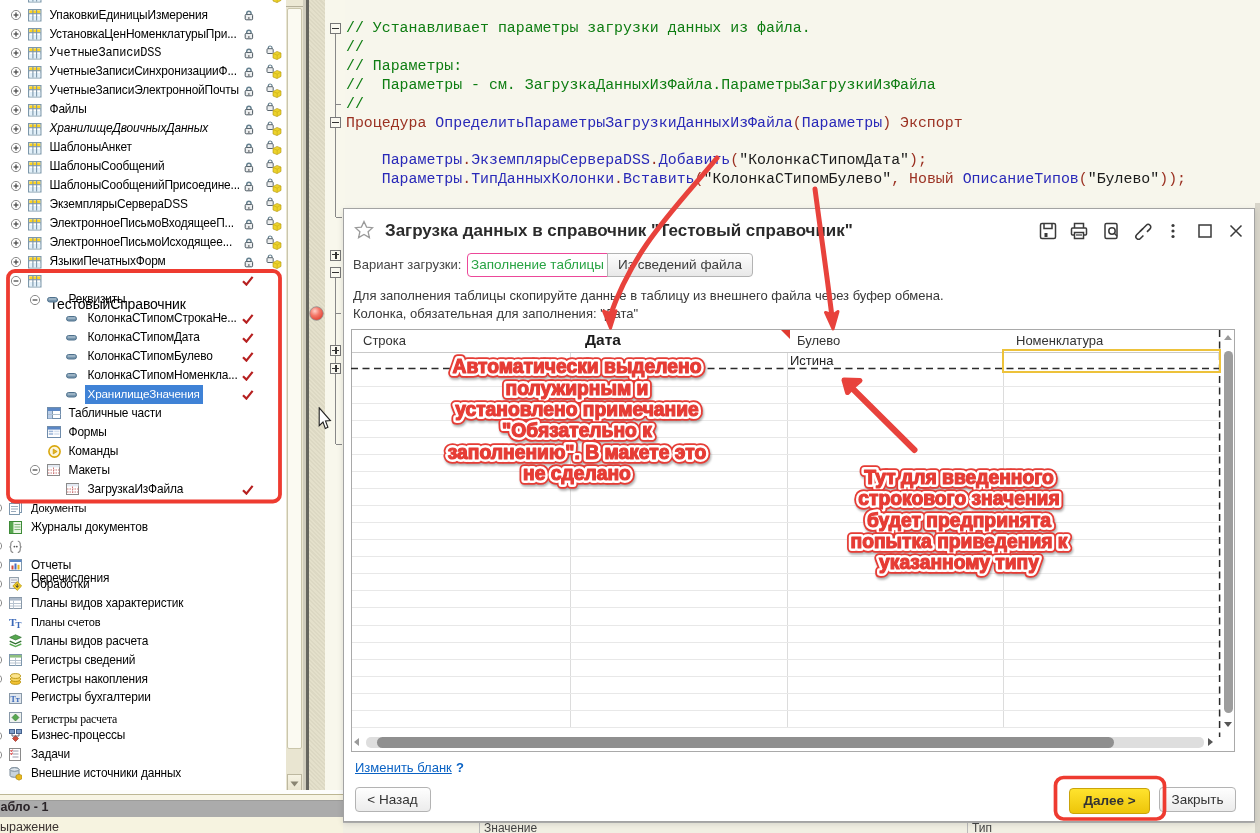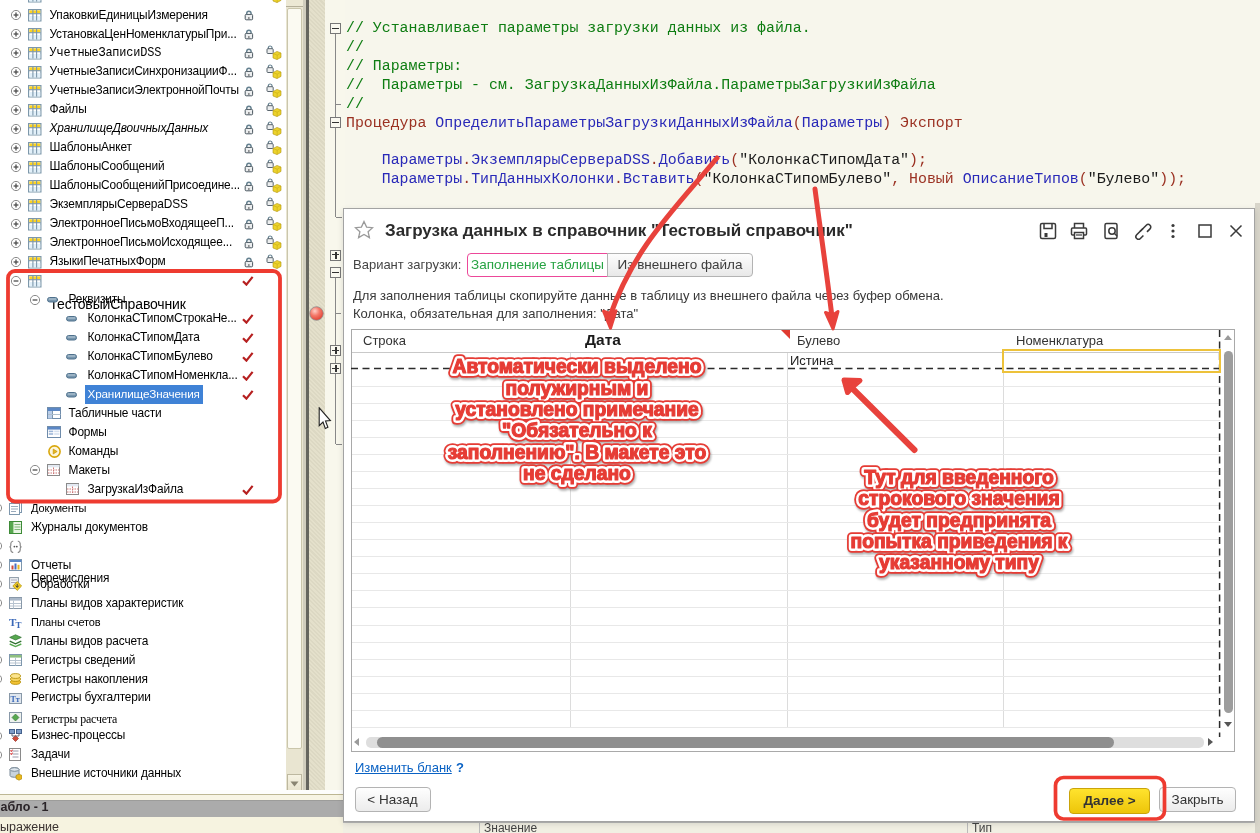--- a/index.html
+++ b/index.html
@@ -729,21 +729,21 @@
     <circle cx="3" cy="14.5" r="1.6" fill="#3a3a3a"></circle>
   </svg>
 <svg class="abs" style="left:1197px;top:223px" width="16" height="16">
     <rect x="2" y="2" width="12" height="12" fill="none" stroke="#3a3a3a" stroke-width="1.5"></rect>
   </svg>
 <svg class="abs" style="left:1228px;top:223px" width="16" height="16">
     <path d="M2.5 2.5 L13.5 13.5 M13.5 2.5 L2.5 13.5" stroke="#3a3a3a" stroke-width="1.5"></path>
   </svg>
 <div style="position:absolute;left:353px;top:256.0px;font-family:'Liberation Sans', sans-serif;font-size:13px;font-weight:400;color:#444;line-height:18px;white-space:pre;">Вариант загрузки:</div>
 <div class="abs" style="left:467px;top:253px;width:141px;height:24px;background:#fff;border:1px solid #ec4899;border-radius:4px 0 0 4px;color:#27a343;font-size:13.5px;text-align:center;line-height:22px;">Заполнение таблицы</div>
-<div class="abs" style="left:607px;top:253px;width:146px;height:24px;background:linear-gradient(#fdfdfd,#e8e8e8);border:1px solid #b3b3b3;border-radius:0 4px 4px 0;color:#3c3c3c;font-size:13.5px;text-align:center;line-height:22px;">Из внешнего файла</div>
+<div class="abs" style="left:607px;top:253px;width:146px;height:24px;background:linear-gradient(#fdfdfd,#e8e8e8);border:1px solid #b3b3b3;border-radius:0 4px 4px 0;color:#3c3c3c;font-size:13.5px;text-align:center;line-height:22px;">Из сведений файла</div>
 <div style="position:absolute;left:353px;top:287.0px;font-family:'Liberation Sans', sans-serif;font-size:13px;font-weight:400;color:#383838;line-height:18px;white-space:pre;">Для заполнения таблицы скопируйте данные в таблицу из внешнего файла через буфер обмена.</div>
 <div style="position:absolute;left:353px;top:305.0px;font-family:'Liberation Sans', sans-serif;font-size:13px;font-weight:400;color:#383838;line-height:18px;white-space:pre;">Колонка, обязательная для заполнения: "Дата"</div>
 <div class="abs" style="left:351px;top:329px;width:884px;height:423px;background:#fff;border:1px solid #a9a9a9"></div>
 <div class="abs" style="left:352px;top:352px;width:868px;height:1px;background:#c9c9c9"></div>
 <div style="position:absolute;left:363px;top:332.0px;font-family:'Liberation Sans', sans-serif;font-size:13px;font-weight:400;color:#333;line-height:18px;white-space:pre;">Строка</div>
 <div style="position:absolute;left:562px;top:329.8px;font-family:'Liberation Sans', sans-serif;font-size:15.5px;font-weight:700;color:#1a1a1a;line-height:20.5px;white-space:pre;width:82px;text-align:center;">Дата</div>
 <div style="position:absolute;left:797px;top:332.0px;font-family:'Liberation Sans', sans-serif;font-size:13px;font-weight:400;color:#333;line-height:18px;white-space:pre;">Булево</div>
 <div style="position:absolute;left:1016px;top:332.0px;font-family:'Liberation Sans', sans-serif;font-size:13px;font-weight:400;color:#333;line-height:18px;white-space:pre;">Номенклатура</div>
 <svg class="abs" style="left:781px;top:330px" width="9" height="9">
     <path d="M0 0 H9 V9 Z" fill="#e03a30"></path>

